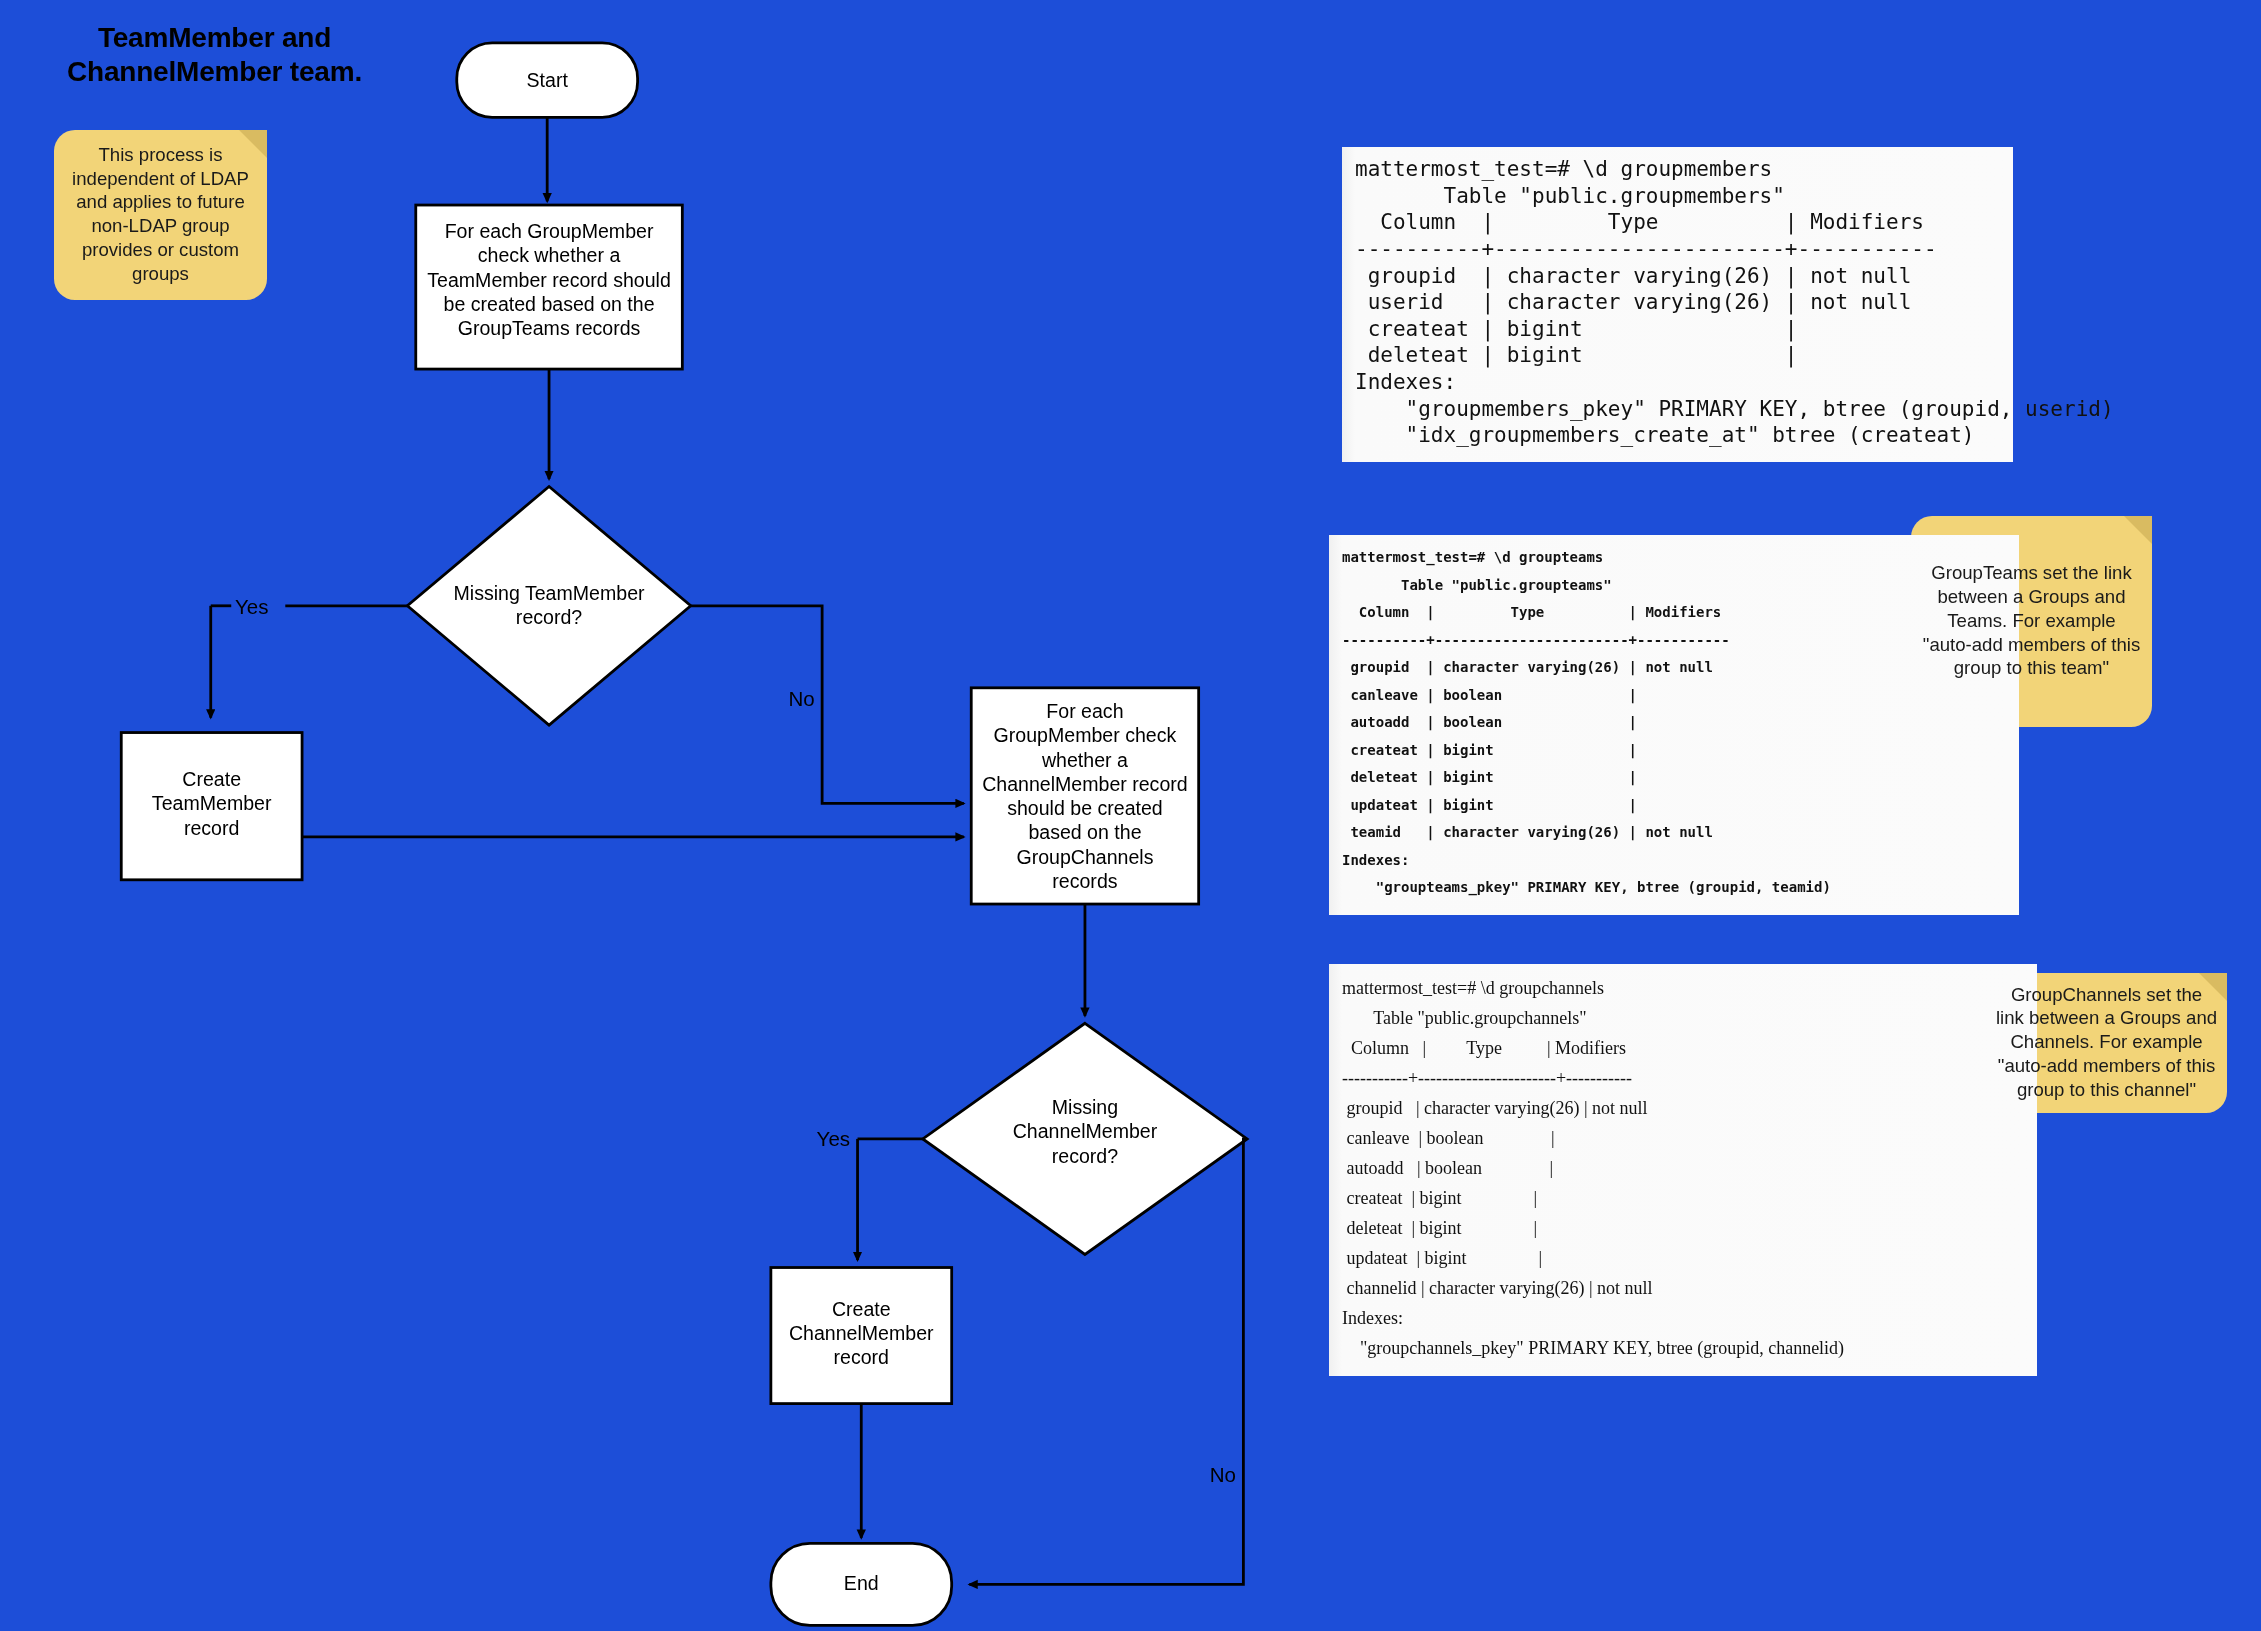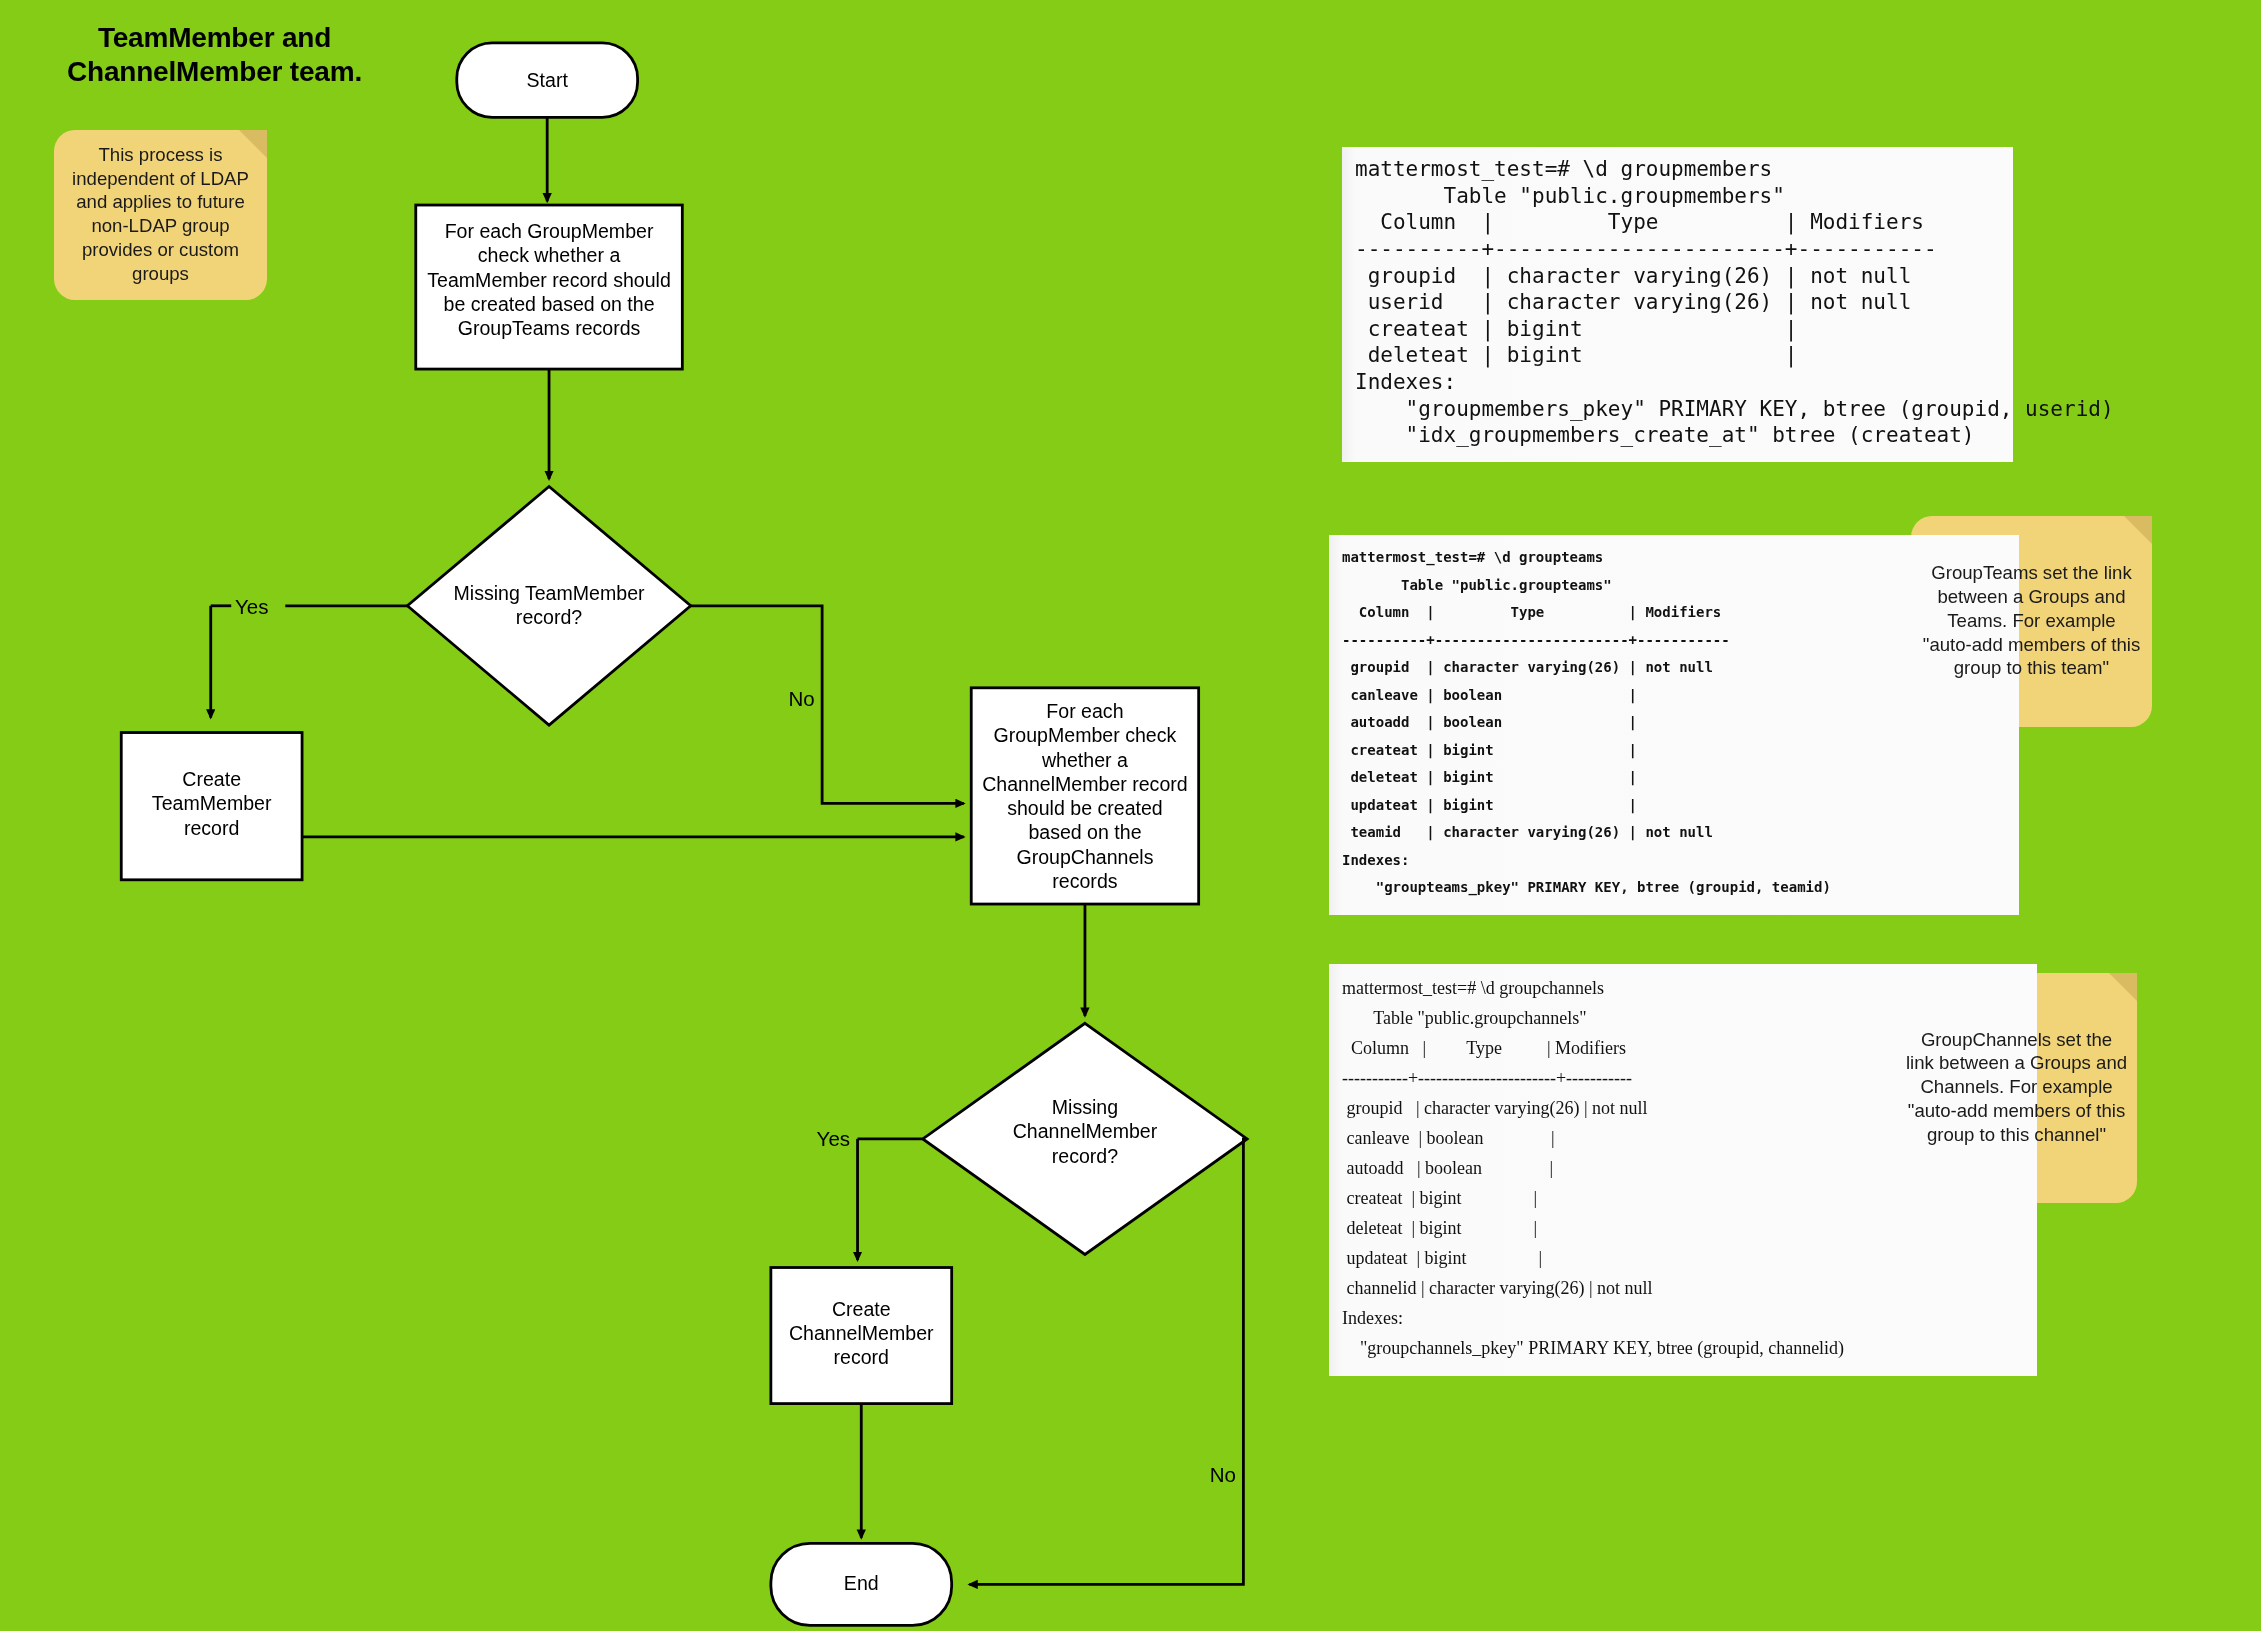--- a/index.html
+++ b/index.html
@@ -9,21 +9,21 @@
   }
   body {
     font-family: "Liberation Sans", sans-serif;
     color: #000000;
   }
   #page {
     position: relative;
     width: 2262px;
     height: 1631px;
     overflow: hidden;
-    background: #84cc16;
+    background: #1d4ed8;
   }
 
   
   .diagram-title {
     position: absolute;
     left: 56px;
     top: 20.5px;
     width: 317px;
     text-align: center;
     font-size: 28px;
@@ -56,21 +56,21 @@
     border-left: 28px solid transparent;
     border-top: 28px solid #d9bb61;
   }
   .sticky-text {
     position: relative;
     z-index: 2;
     width: 100%;
   }
   #sticky-ldap   { left: 54px;   top: 130px;  width: 213px; height: 170px; }
   #sticky-teams  { left: 1911px; top: 516px;  width: 241px; height: 211px; }
-  #sticky-chan   { left: 1896px; top: 973px; width: 241px; height: 230px; justify-content: flex-end; }
+  #sticky-chan   { left: 1986px; top: 973px; width: 241px; height: 140px; justify-content: flex-end; }
 
   
   #flow {
     position: absolute;
     left: 0;
     top: 0;
   }
   .node-box {
     fill: #ffffff;
     stroke: #000000;

